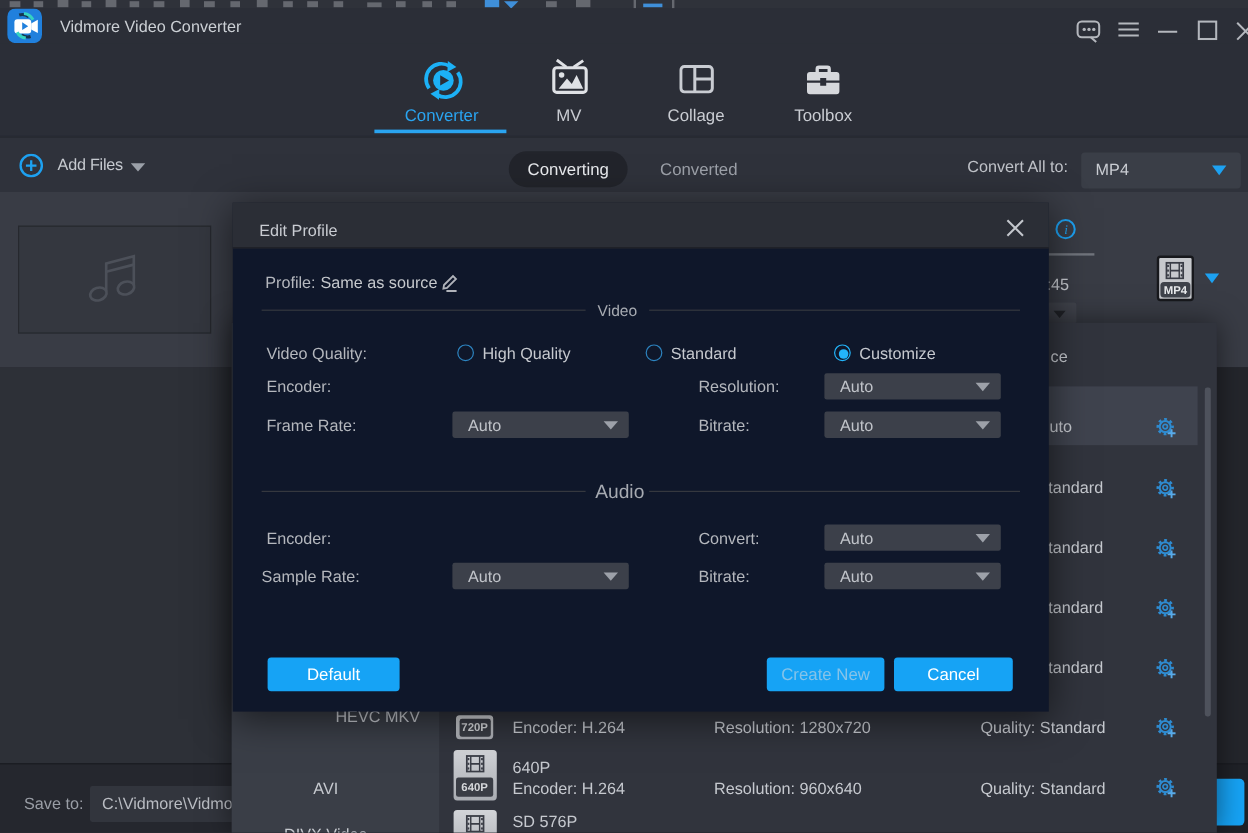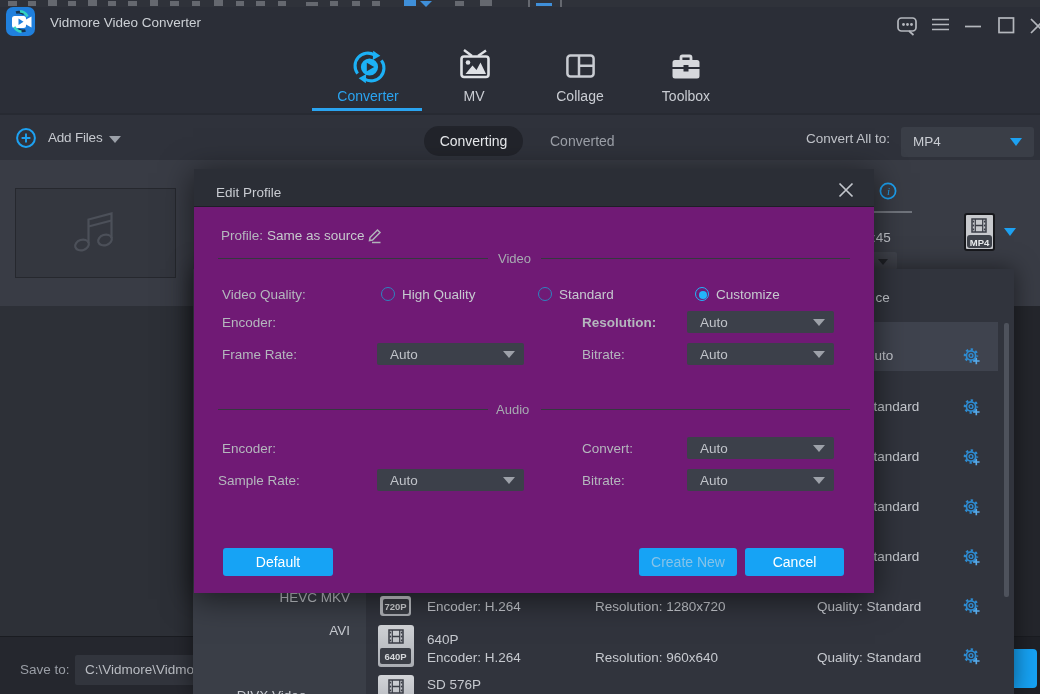--- a/index.html
+++ b/index.html
@@ -173,21 +173,21 @@
 <div class="txt" style="left:20px;top:25px;font-size:13.5px;color:#9a9ea6;">Save to:</div>
 <div class="abs" style="left:75px;top:18px;width:300px;height:30px;background:#32353d;border-radius:2px;"></div>
 <div class="txt" style="left:85px;top:25px;font-size:13.5px;color:#b9bcc2;">C:\Vidmore\Vidmore Video Converter</div>
 <div class="abs" style="left:990px;top:12px;width:47px;height:39px;background:#16a3f5;border-radius:4px;"></div>
 </div>
 
 <div class="abs" id="panel" style="left:193px;top:269px;width:821px;height:425px;background:#31343d;overflow:hidden;box-shadow:0 0 22px rgba(0,0,0,0.5);">
 
   <div class="abs" style="left:0;top:0;width:173px;height:425px;background:#3a3e47;"></div>
   <div class="rowtx" style="left:0px;top:321px;width:157px;text-align:right;">HEVC MKV</div>
-  <div class="rowtx" style="left:0px;top:354px;width:157px;text-align:right;">AVI</div>
+  <div class="rowtx" style="left:0px;top:381px;width:157px;text-align:center;">AVI</div>
   <div class="rowtx" style="left:0px;top:419px;width:157px;text-align:center;">DIVX Video</div>
 
   <div class="rowtx" style="left:682.5px;top:21px;">ce</div>
 
   <div class="abs" style="left:173px;top:53px;width:632px;height:49px;background:#3f434e;"></div>
   <div class="rowtx" style="left:681.5px;top:79px;">uto</div>
   <div class="rowtx" style="left:680.5px;top:130px;">tandard</div>
   <div class="rowtx" style="left:680.5px;top:180px;">tandard</div>
   <div class="rowtx" style="left:680.5px;top:230px;">tandard</div>
   <div class="rowtx" style="left:680.5px;top:280px;">tandard</div>
@@ -255,21 +255,21 @@
           <rect x="1.6" y="6.6" width="1.5" height="1.8"></rect>
           <rect x="1.6" y="10.5" width="1.5" height="1.8"></rect>
           <rect x="12.9" y="2.7" width="1.5" height="1.8"></rect>
           <rect x="12.9" y="6.6" width="1.5" height="1.8"></rect>
           <rect x="12.9" y="10.5" width="1.5" height="1.8"></rect>
         </g>
 </g>
 </defs>
   </svg>
 
-<div class="abs" id="modal" style="left:194px;top:169px;width:680px;height:424px;background:#701a75;box-shadow:0 5px 30px 1px rgba(0,0,0,0.55);">
+<div class="abs" id="modal" style="left:194px;top:169px;width:680px;height:424px;background:#0f172a;box-shadow:0 5px 30px 1px rgba(0,0,0,0.55);">
   <div class="abs" style="left:0;top:0;width:680px;height:38px;background:#2b2e36;border-bottom:1px solid #1d1f26;box-sizing:border-box;"></div>
   <div class="txt" style="left:22px;top:16px;font-size:13.5px;color:#c9ccd2;">Edit Profile</div>
   <svg class="abs" style="left:644px;top:13px" width="16" height="16" viewBox="0 0 16 16">
   <path d="M1.5 1.5 L14.5 14.5 M14.5 1.5 L1.5 14.5" stroke="#c3c6cc" stroke-width="1.7"></path>
   </svg>
 
   <div class="mlab" style="left:27px;top:59px;">Profile:</div>
   <div class="txt" style="left:73px;top:59px;font-size:13.5px;color:#c6c9cd;">Same as source</div>
   <svg class="abs" style="left:172px;top:57px" width="18" height="18" viewBox="0 0 18 18">
   <g stroke="#b0b3ba" stroke-width="1.5" fill="none">
@@ -285,40 +285,40 @@
   <div class="mlab" style="left:28px;top:118px;">Video Quality:</div>
   <div class="radio" style="left:186.5px;top:117.5px;"></div>
   <div class="txt" style="left:208px;top:118px;font-size:13.5px;color:#c6c9cf;">High Quality</div>
   <div class="radio" style="left:343.5px;top:117.5px;"></div>
   <div class="txt" style="left:365px;top:118px;font-size:13.5px;color:#c6c9cf;">Standard</div>
   <div class="radio" style="left:500.5px;top:117.5px;border-color:#23b5fa;"></div>
   <div class="abs" style="left:504.5px;top:121.5px;width:8px;height:8px;border-radius:50%;background:#23b5fa;"></div>
   <div class="txt" style="left:522px;top:118px;font-size:13.5px;color:#c6c9cf;">Customize</div>
 
   <div class="mlab" style="left:28px;top:146px;">Encoder:</div>
-  <div class="mlab" style="left:388px;top:146px;font-weight:bold;">Resolution:</div>
+  <div class="mlab" style="left:388px;top:146px;">Resolution:</div>
   <div class="sel" style="left:493px;top:142px;width:147px;height:22px;">
       <span class="st">Auto</span>
       <span class="car"></span>
     </div>
 
   <div class="mlab" style="left:28px;top:178px;">Frame Rate:</div>
   <div class="sel" style="left:183px;top:174px;width:147px;height:22px;">
       <span class="st">Auto</span>
       <span class="car"></span>
     </div>
   <div class="mlab" style="left:388px;top:178px;">Bitrate:</div>
   <div class="sel" style="left:493px;top:174px;width:147px;height:22px;">
       <span class="st">Auto</span>
       <span class="car"></span>
     </div>
 
   <div class="abs" style="left:24px;top:239.5px;width:270px;height:1px;background:#35383f;"></div>
   <div class="abs" style="left:347px;top:239.5px;width:309px;height:1px;background:#35383f;"></div>
-  <div class="txt" style="left:302px;top:233px;font-size:13px;color:#a6aab1;">Audio</div>
+  <div class="txt" style="left:302px;top:233px;font-size:16px;color:#a6aab1;">Audio</div>
 
   <div class="mlab" style="left:28px;top:272px;">Encoder:</div>
   <div class="mlab" style="left:388px;top:272px;">Convert:</div>
   <div class="sel" style="left:493px;top:268px;width:147px;height:22px;">
       <span class="st">Auto</span>
       <span class="car"></span>
     </div>
   <div class="mlab" style="left:24px;top:304px;">Sample Rate:</div>
   <div class="sel" style="left:183px;top:300px;width:147px;height:22px;">
       <span class="st">Auto</span>

